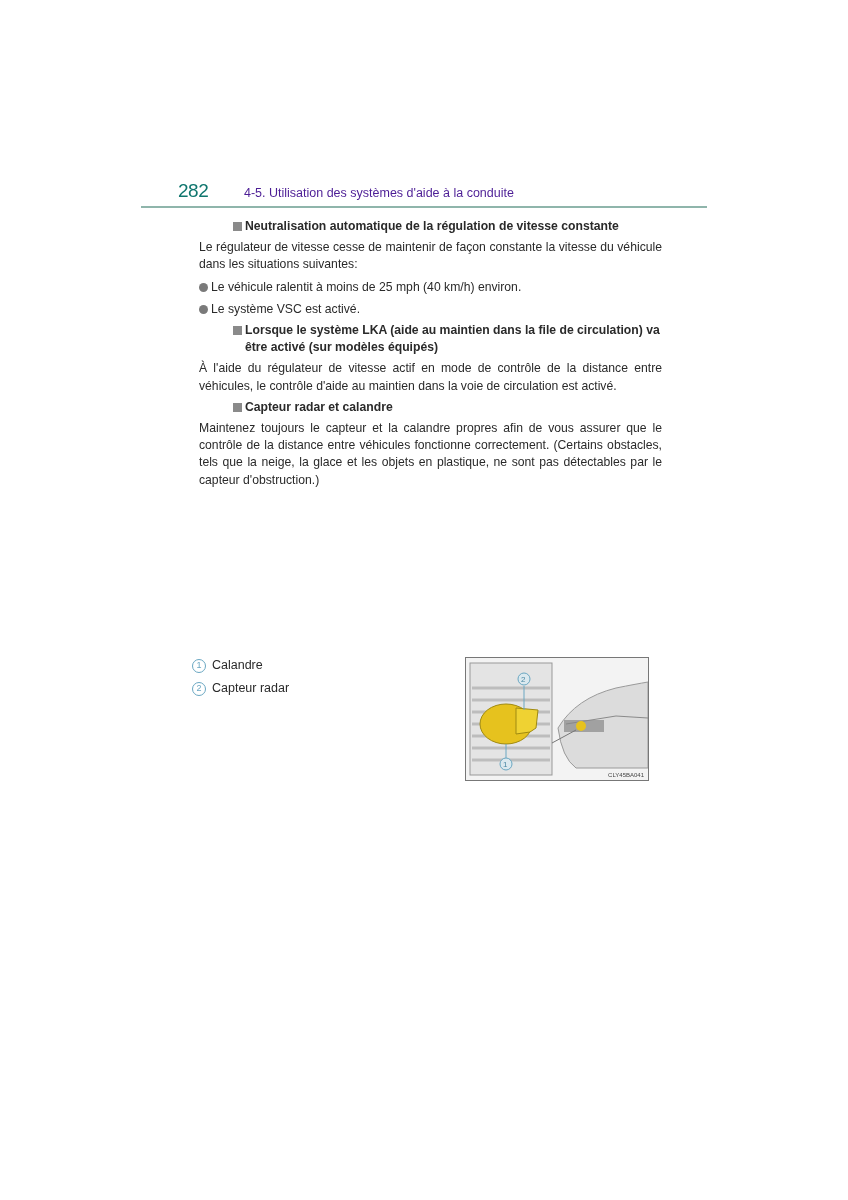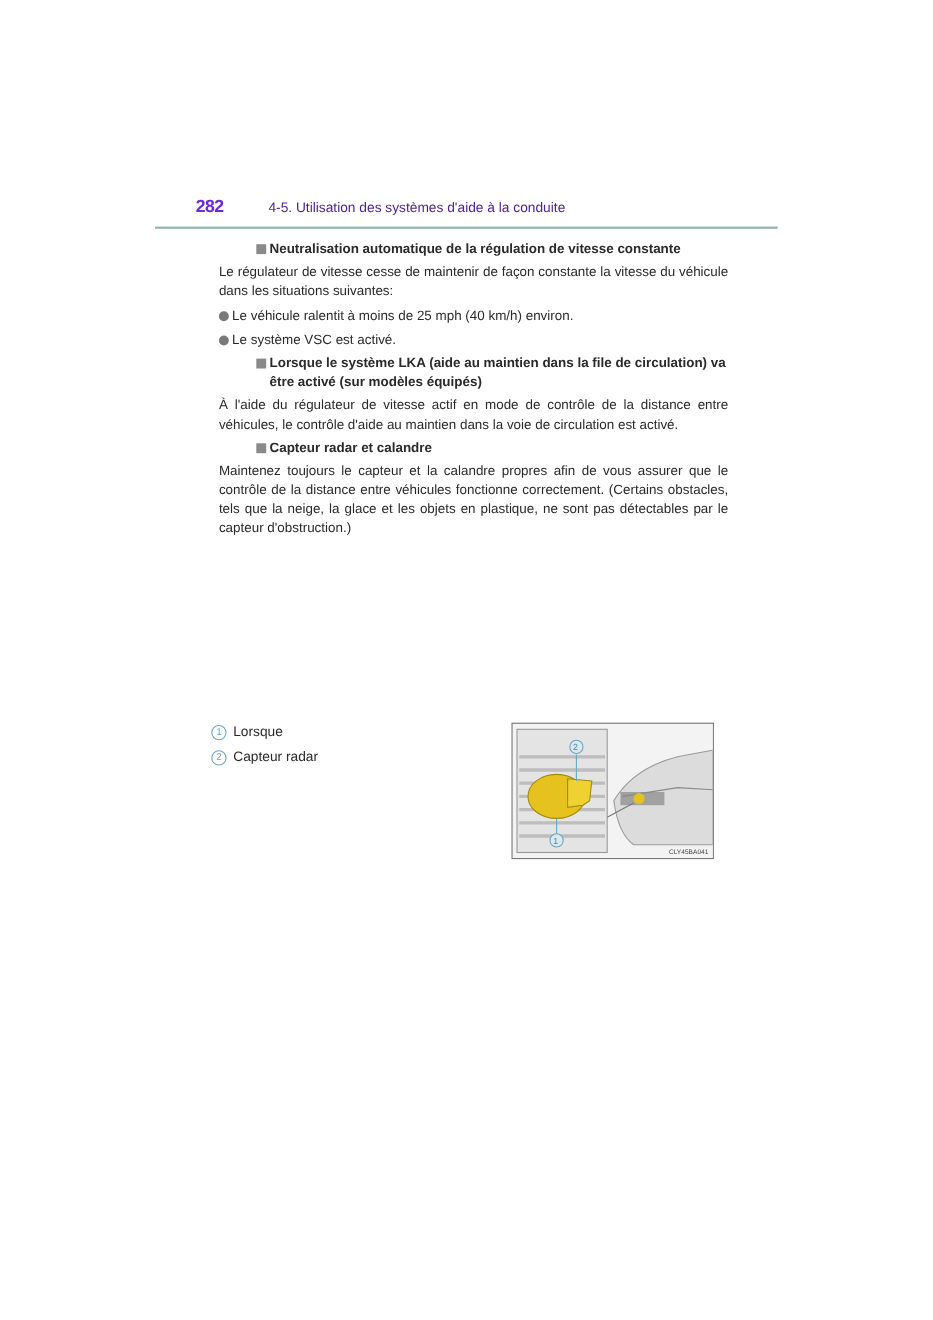--- a/index.html
+++ b/index.html
@@ -1,19 +1,19 @@
 <!DOCTYPE html>
 <html><head>
 <meta charset="utf-8">
 <style>
   html, body { margin:0; padding:0; }
   body { width:848px; height:1200px; background:#ffffff; position:relative; overflow:hidden;
          font-family:"Liberation Sans", sans-serif; color:#2a2a2a; }
   .header { position:absolute; left:178px; top:180px; display:flex; align-items:baseline; }
-  .page-num { font-size:16px; font-weight:bold; color:#6d28d9; letter-spacing:-0.5px; width:66px; }
+  .page-num { font-size:19px; font-weight:normal; color:#0f766e; letter-spacing:-0.5px; width:66px; }
   .section-title { font-size:12.5px; color:#4c1d95; }
   .rule { position:absolute; left:141px; top:206px; width:566px; height:2px; background:#8fb5ab; }
   .content { position:absolute; left:186px; top:214px; width:476px; font-size:12.2px; line-height:17.2px; }
   .h { font-weight:bold; display:flex; margin-top:4px;padding-left:47px; }
   .h .sq { display:inline-block; width:9px; height:9px; background:#8a8a8a; margin:4px 3px 0 0; flex:none; }
   .p { margin-left:13px; text-align:justify; margin-top:4px; }
   .bullet { display:flex; margin-left:13px; margin-top:5px; text-align:justify; }
   .bullet .dot { width:9px; height:9px; border-radius:50%; background:#7a7a7a; flex:none; margin:4px 3px 0 0; }
   .bullet .txt { flex:1; }
   .legend { position:absolute; left:192px; top:654px; font-size:12.5px; line-height:23px; }
@@ -56,21 +56,21 @@
   <div class="h">
       <span class="sq"></span>
       <span>Capteur radar et calandre</span>
     </div>
   <div class="p">Maintenez toujours le capteur et la calandre propres afin de vous assurer que le contrôle de la distance entre véhicules fonctionne correctement. (Certains obstacles, tels que la neige, la glace et les objets en plastique, ne sont pas détectables par le capteur d'obstruction.)</div>
 </div>
 
 <div class="legend">
   <div class="row">
       <span class="num">1</span>
-      <span>Lorsque</span>
+      <span>Calandre</span>
     </div>
   <div class="row">
       <span class="num">2</span>
       <span>Capteur radar</span>
     </div>
 </div>
 
 <div class="figure">
   <svg width="182" height="122" viewBox="0 0 182 122">
     <rect x="0" y="0" width="182" height="122" fill="#f3f3f3"></rect>

